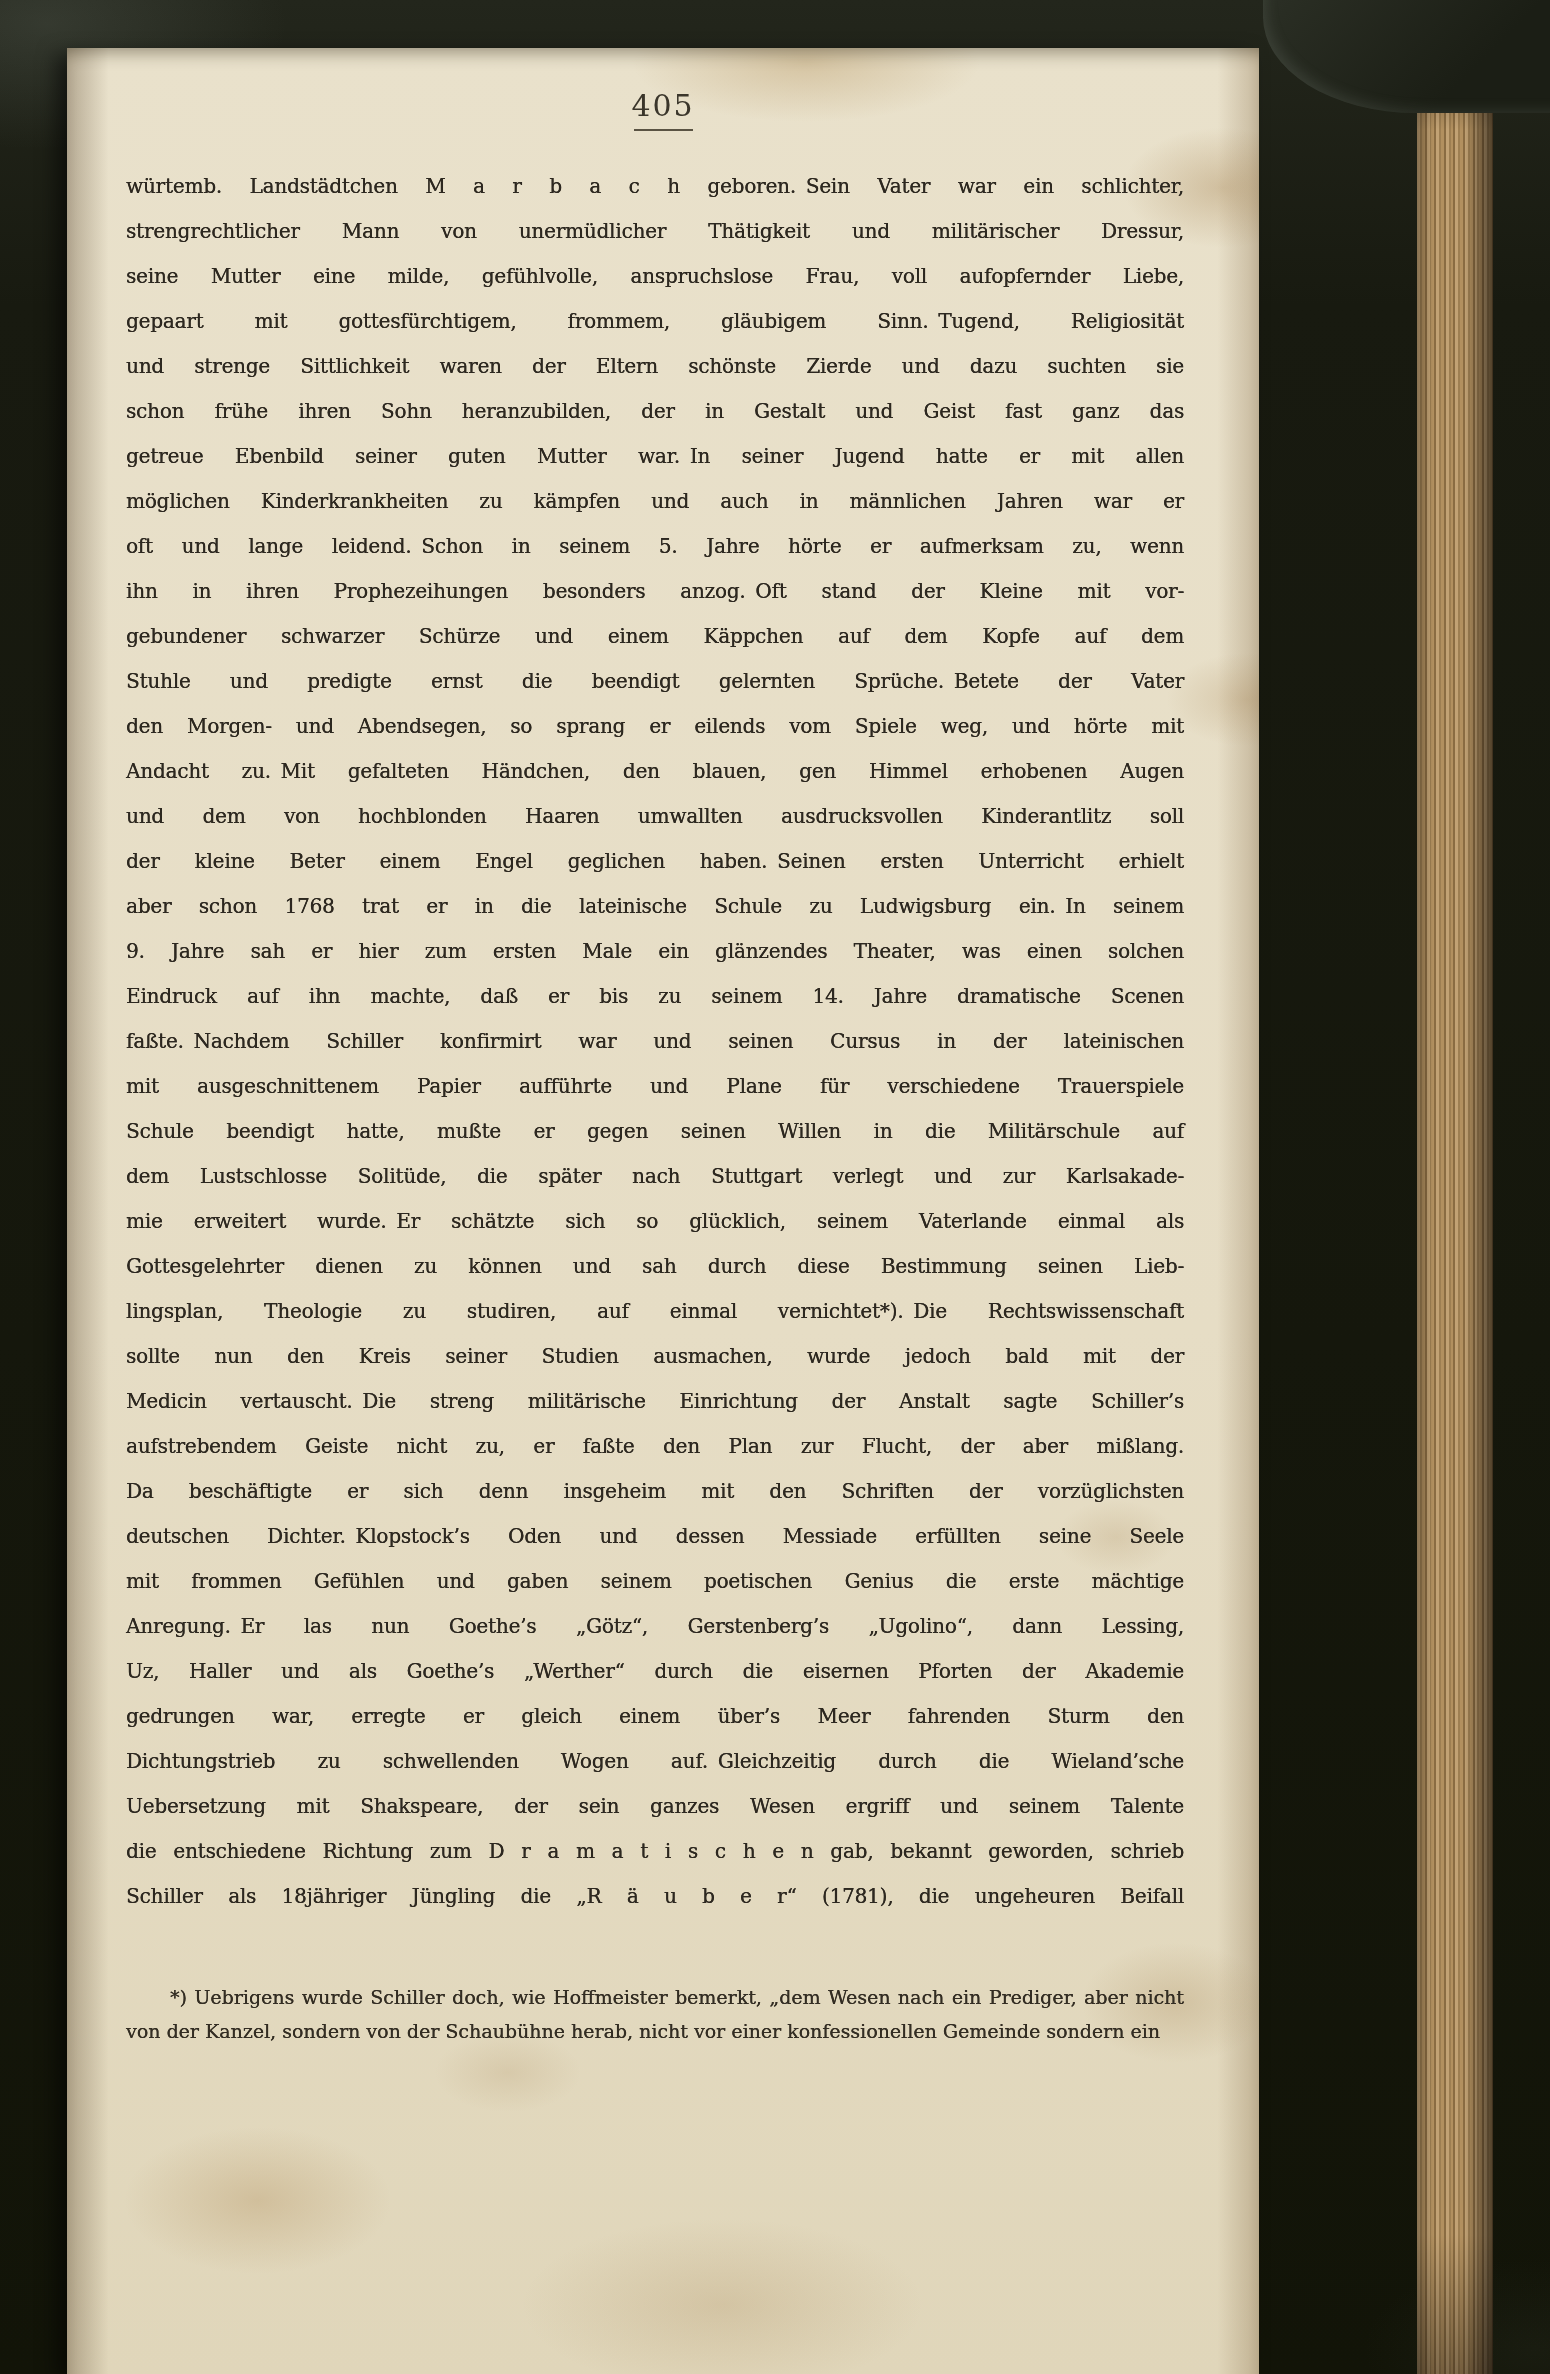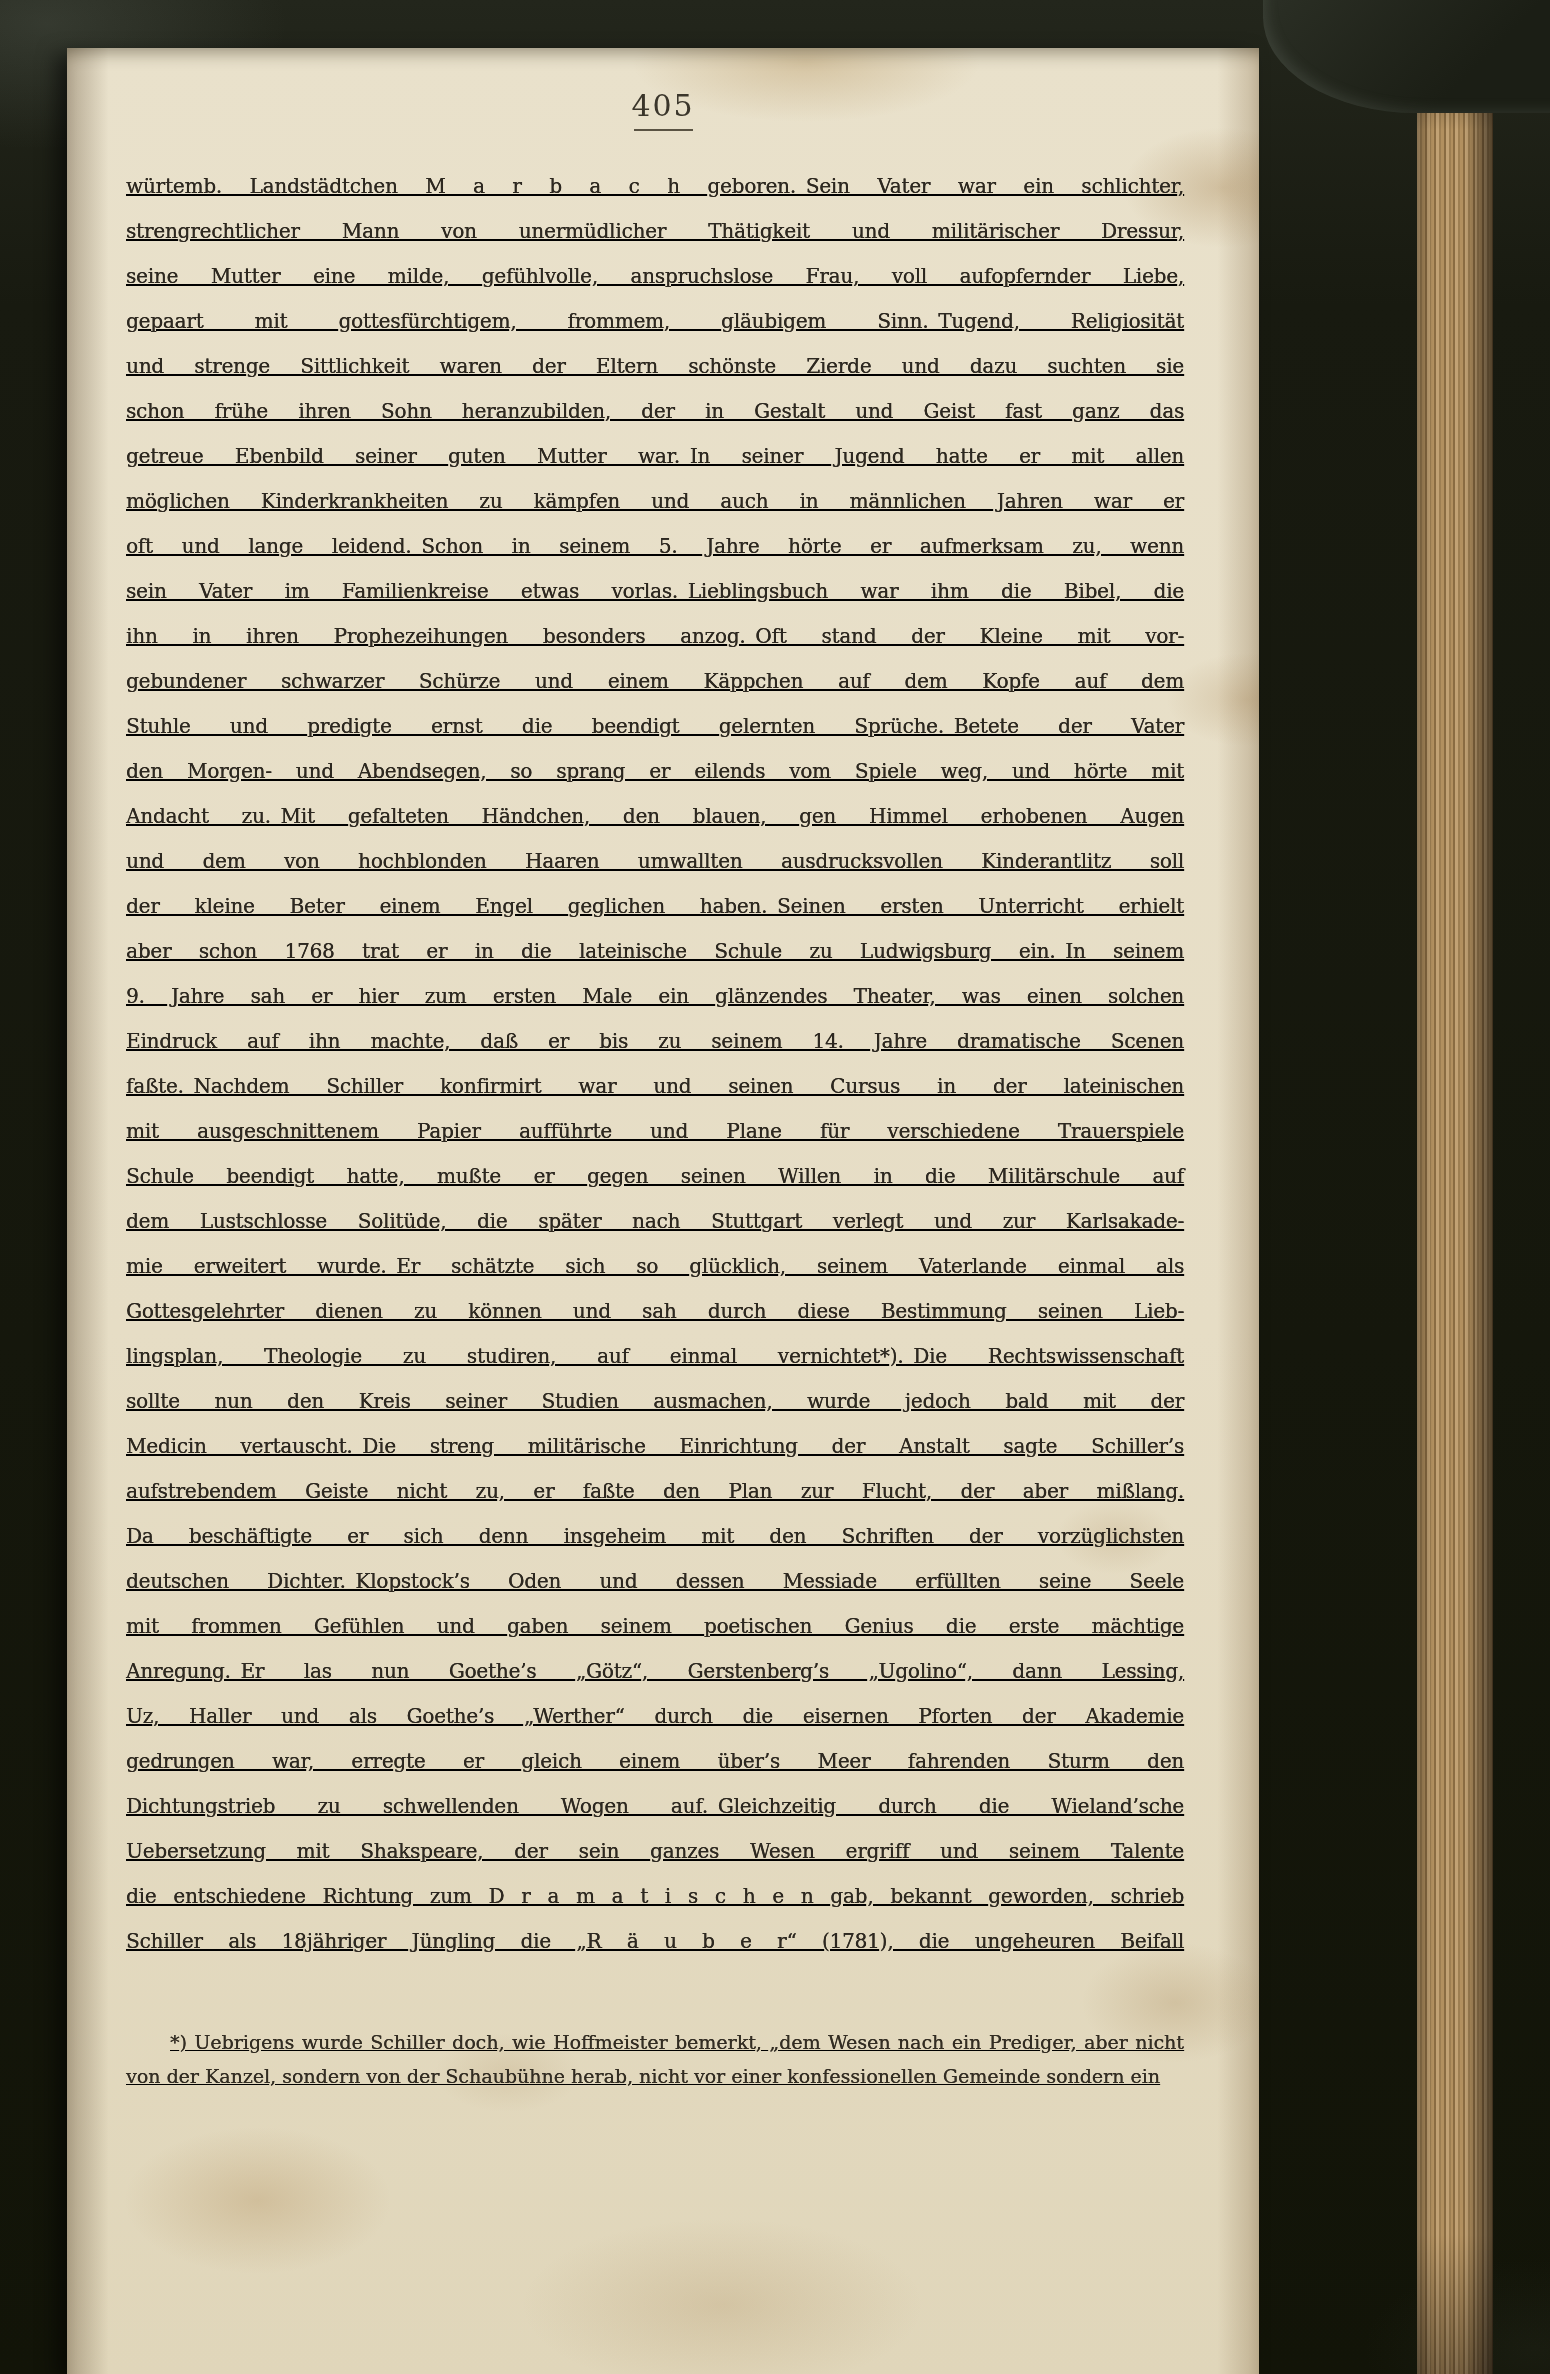--- a/index.html
+++ b/index.html
@@ -27,21 +27,20 @@
       radial-gradient(ellipse 86px 53px at 88% 64%, rgba(150,112,58,.16), transparent 70%),
       radial-gradient(ellipse 134px 86px at 93% 84%, rgba(150,112,58,.22), transparent 70%),
       radial-gradient(ellipse 191px 105px at 16% 92.5%, rgba(160,118,60,.25), transparent 70%),
       radial-gradient(ellipse 287px 124px at 55% 97%, rgba(150,112,58,.18), transparent 70%),
       radial-gradient(ellipse 105px 57px at 37% 87%, rgba(150,112,58,.14), transparent 70%),
       linear-gradient(90deg, rgba(70,50,25,.32), rgba(70,50,25,0) 3.5%, rgba(70,50,25,0) 96.5%, rgba(110,80,40,.28)),
       linear-gradient(180deg, var(--paper, #e9e1cb) 0%, #e6ddc5 55%, #e0d6ba 100%);
     box-shadow:
       -11.5px 5.7px 19px rgba(0,0,0,.55),
       inset 0 13.4px 17px -9.6px rgba(40,30,10,.45);
-    text-decoration: underline;
   }
 
   .pagenum-wrap { margin-top: 42px; text-align: center; }
   .pagenum {
     display: inline-block;
     font-size: 30px;
     line-height: 32.5px;
     color: #3b362b;
     letter-spacing: 1.9px;
   }
@@ -114,21 +113,20 @@
     <div class="body-text">
         <div class="line">würtemb. Landstädtchen M&nbsp;a&nbsp;r&nbsp;b&nbsp;a&nbsp;c&nbsp;h geboren. Sein Vater war ein schlichter,</div>
         <div class="line">strengrechtlicher Mann von unermüdlicher Thätigkeit und militärischer Dressur,</div>
         <div class="line">seine Mutter eine milde, gefühlvolle, anspruchslose Frau, voll aufopfernder Liebe,</div>
         <div class="line">gepaart mit gottesfürchtigem, frommem, gläubigem Sinn. Tugend, Religiosität</div>
         <div class="line">und strenge Sittlichkeit waren der Eltern schönste Zierde und dazu suchten sie</div>
         <div class="line">schon frühe ihren Sohn heranzubilden, der in Gestalt und Geist fast ganz das</div>
         <div class="line">getreue Ebenbild seiner guten Mutter war. In seiner Jugend hatte er mit allen</div>
         <div class="line">möglichen Kinderkrankheiten zu kämpfen und auch in männlichen Jahren war er</div>
         <div class="line">oft und lange leidend. Schon in seinem 5. Jahre hörte er aufmerksam zu, wenn</div>
-        <div class="line">sein Vater im Familienkreise etwas vorlas. Lieblingsbuch war ihm die Bibel, die</div>
         <div class="line">ihn in ihren Prophezeihungen besonders anzog. Oft stand der Kleine mit vor-</div>
         <div class="line">gebundener schwarzer Schürze und einem Käppchen auf dem Kopfe auf dem</div>
         <div class="line">Stuhle und predigte ernst die beendigt gelernten Sprüche. Betete der Vater</div>
         <div class="line">den Morgen- und Abendsegen, so sprang er eilends vom Spiele weg, und hörte mit</div>
         <div class="line">Andacht zu. Mit gefalteten Händchen, den blauen, gen Himmel erhobenen Augen</div>
         <div class="line">und dem von hochblonden Haaren umwallten ausdrucksvollen Kinderantlitz soll</div>
         <div class="line">der kleine Beter einem Engel geglichen haben. Seinen ersten Unterricht erhielt</div>
         <div class="line">aber schon 1768 trat er in die lateinische Schule zu Ludwigsburg ein. In seinem</div>
         <div class="line">9. Jahre sah er hier zum ersten Male ein glänzendes Theater, was einen solchen</div>
         <div class="line">Eindruck auf ihn machte, daß er bis zu seinem 14. Jahre dramatische Scenen</div>

